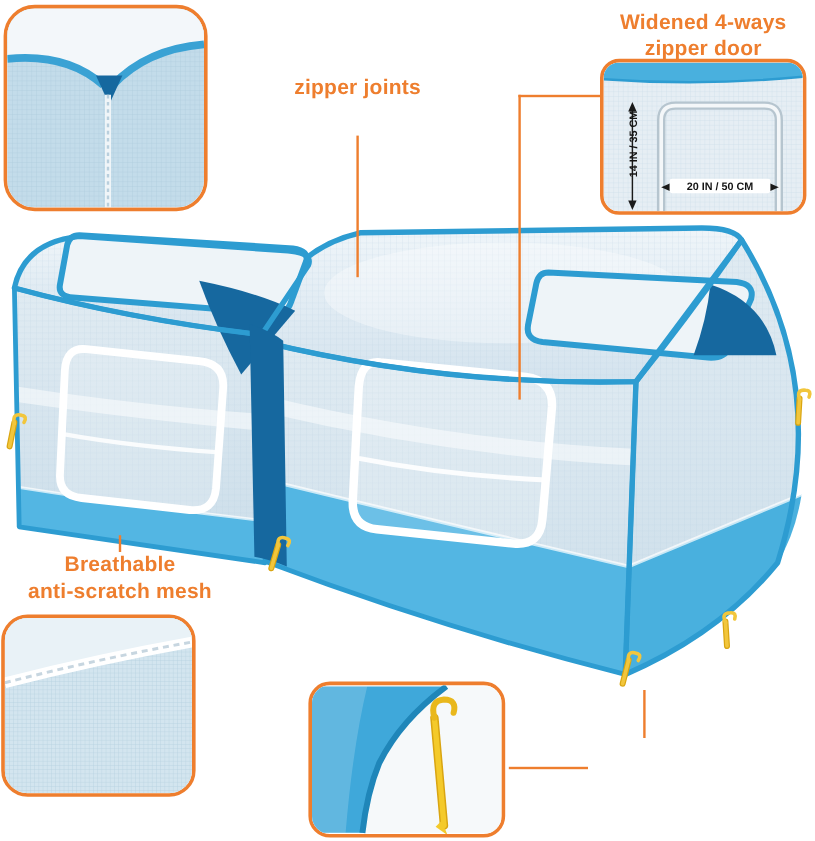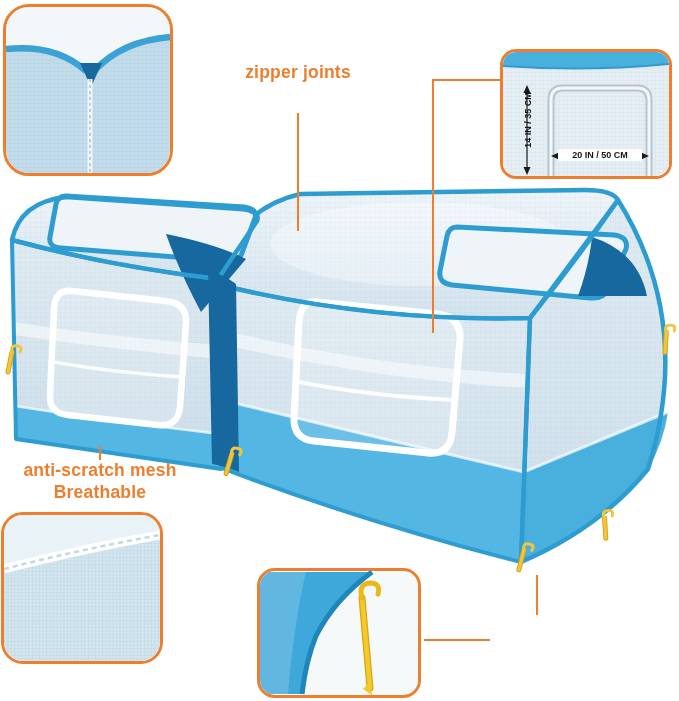--- a/index.html
+++ b/index.html
@@ -201,21 +201,23 @@
       <path d="M102,26 Q98,12 110,11 Q121,11 118,22" stroke="#e9b81c" stroke-width="5" fill="none" stroke-linecap="round"></path>
       <path d="M108,112 L113,124 L103,117 Z" fill="#f4ca2a"></path>
     </svg>
   </div>
 
   <div class="callout callout-corner">
     <div>zipper joints</div>
   </div>
 
   <div class="callout callout-zipper">
+    <div>Widened 4-ways</div>
+    <div>zipper door</div>
   </div>
 
   <div class="callout callout-mesh">
+    <div>Breathable</div>
     <div>anti-scratch mesh</div>
-    <div>Breathable</div>
   </div>
 
 
 </div>
 
 </body></html>

